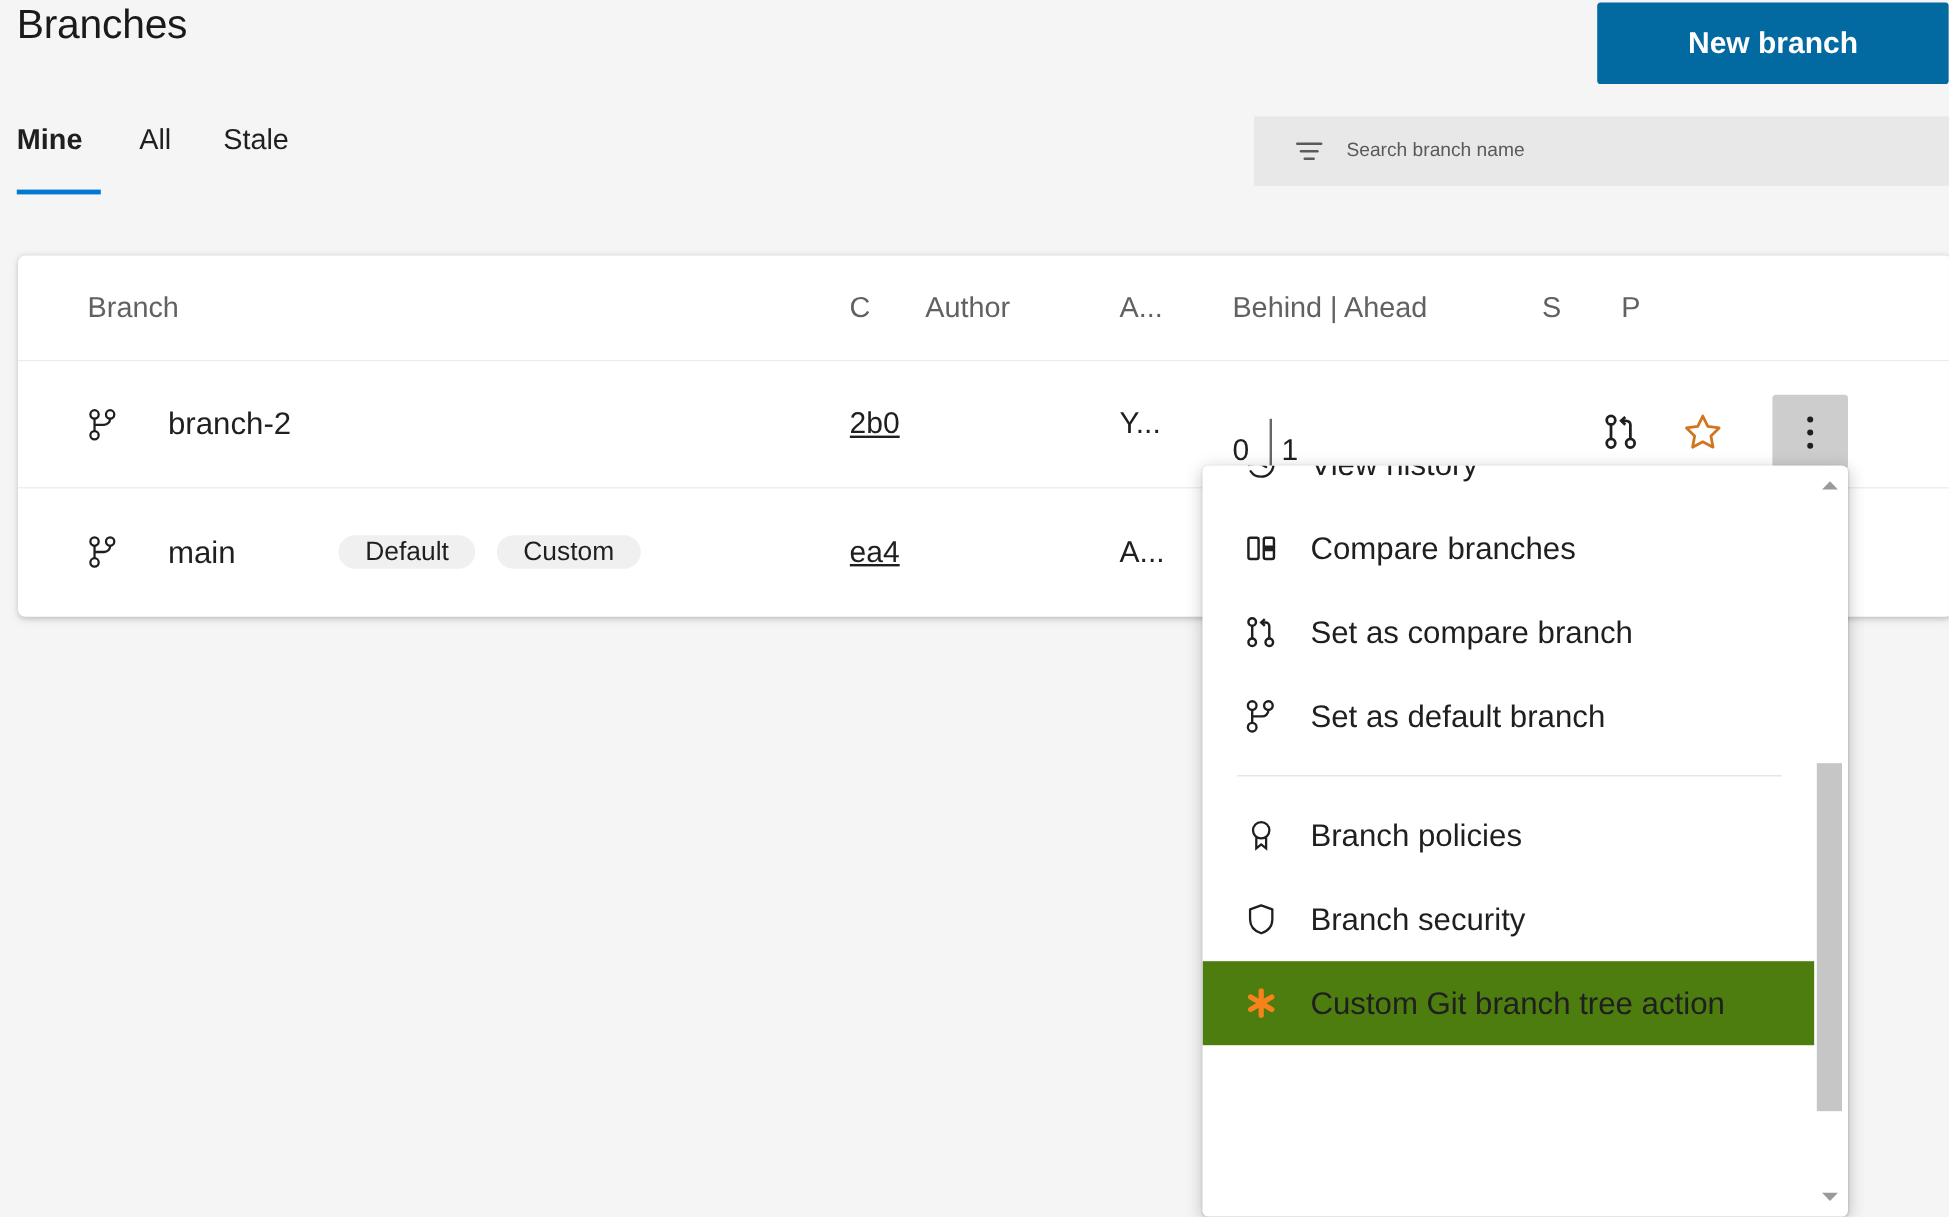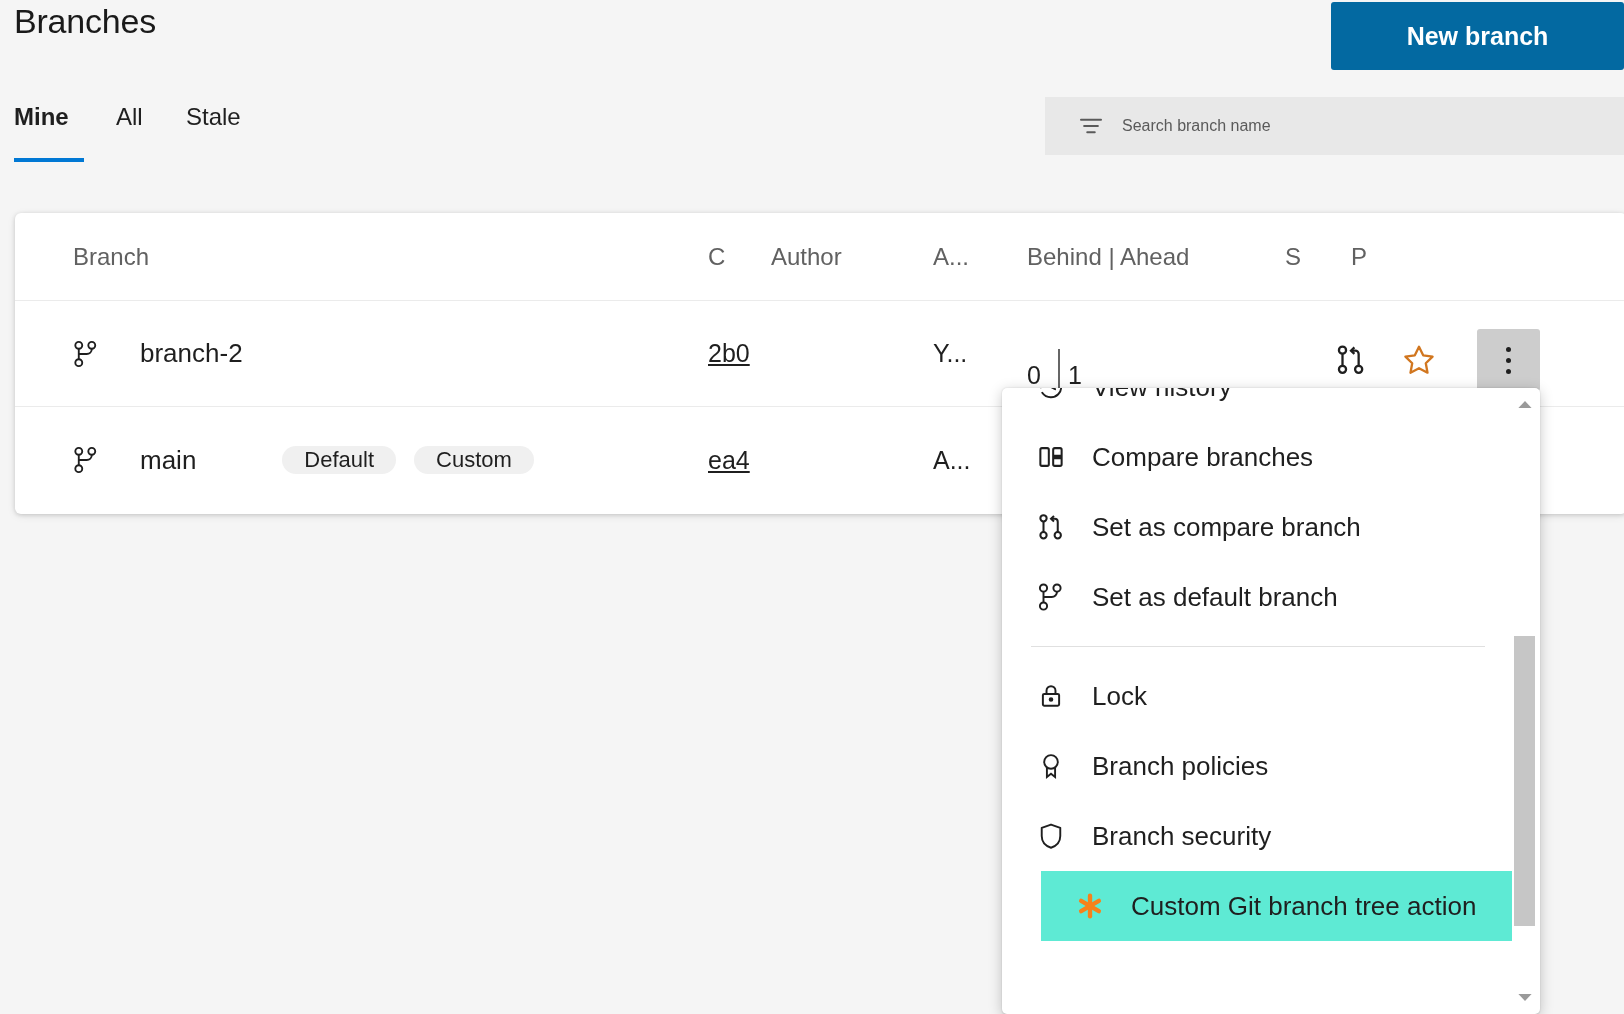--- a/index.html
+++ b/index.html
@@ -125,21 +125,21 @@
     box-shadow: 0 3px 14px rgba(0,0,0,0.22), 0 0.6px 2px rgba(0,0,0,0.14);
     overflow: hidden;
   }
   .ctx-scrollport { position: absolute; left: 0; top: 0; width: 510px; height: 626px; overflow: hidden; }
   .ctx-list { position: absolute; left: 0; top: -36px; width: 510px; }
   .ctx-item {
     position: relative; height: 70px;
     display: flex; align-items: center;
     cursor: pointer;
   }
-  .ctx-item.hovered { background: #5eead4; margin-left: 39px; }
+  .ctx-item.hovered { background: #4d7c0f; }
   .ctx-icon { width: 36px; height: 36px; margin-left: 31px; flex: none; display: flex; align-items: center; justify-content: center; }
   .ctx-label { margin-left: 23px; font-size: 26px; color: #1f1f1f; white-space: nowrap; }
   .ctx-sep { height: 1px; background: #e0e0e0; margin: 14px 27px 14px 29px; }
 
   
   .ctx-scrollbar { position: absolute; right: 4px; top: 8px; width: 22px; height: 610px; }
   .sb-arrow-up, .sb-arrow-down { position: absolute; left: 2px; width: 18px; height: 18px; cursor: pointer; }
   .sb-arrow-up { top: 0; }
   .sb-arrow-down { bottom: 0; }
   .sb-thumb {
@@ -297,30 +297,20 @@
                 <circle cx="4" cy="16" r="2.4"></circle>
                 <circle cx="13" cy="4" r="2.4"></circle>
               <path d="M4 6.4 V13.6 M4 10 H9.5 A3.5 3.5 0 0 0 13 6.5"></path>
             </svg>
           </span>
           <span class="ctx-label">Set as default branch</span>
         </div>
 
         <div class="ctx-sep"></div>
 
-        <div class="ctx-item">
-          <span class="ctx-icon">
-            <svg width="28" height="28" viewBox="0 0 20 20" fill="none" stroke="#1f1f1f" stroke-width="1.4">
-              <rect x="4.2" y="8.5" width="11.6" height="8.4" rx="1"></rect>
-              <path d="M6.8 8.5 V6.2 A3.2 3.2 0 0 1 13.2 6.2 V8.5"></path>
-              <circle cx="10" cy="12.5" r="0.95" fill="#1f1f1f"></circle>
-            </svg>
-          </span>
-          <span class="ctx-label">Lock</span>
-        </div>
 
         <div class="ctx-item">
           <span class="ctx-icon">
             <svg width="28" height="30" viewBox="0 0 20 22" fill="none" stroke="#1f1f1f" stroke-width="1.4">
               <circle cx="10" cy="8" r="5"></circle>
               <path d="M7 12.4 V19 L10 16.6 L13 19 V12.4"></path>
             </svg>
           </span>
           <span class="ctx-label">Branch policies</span>
         </div>

